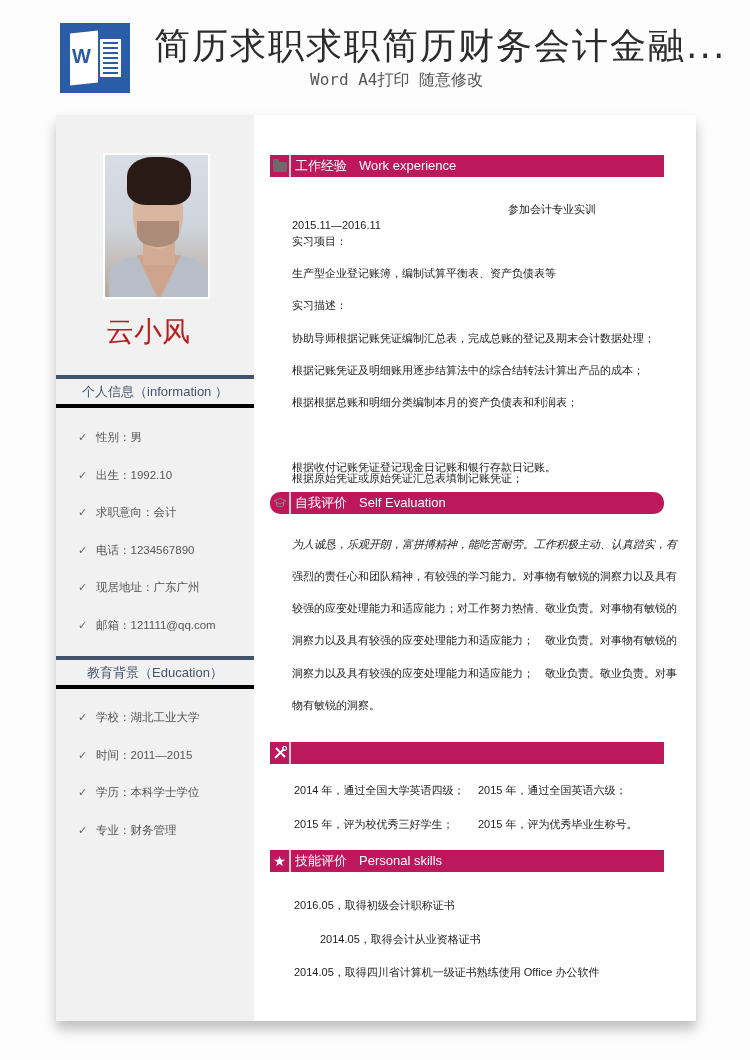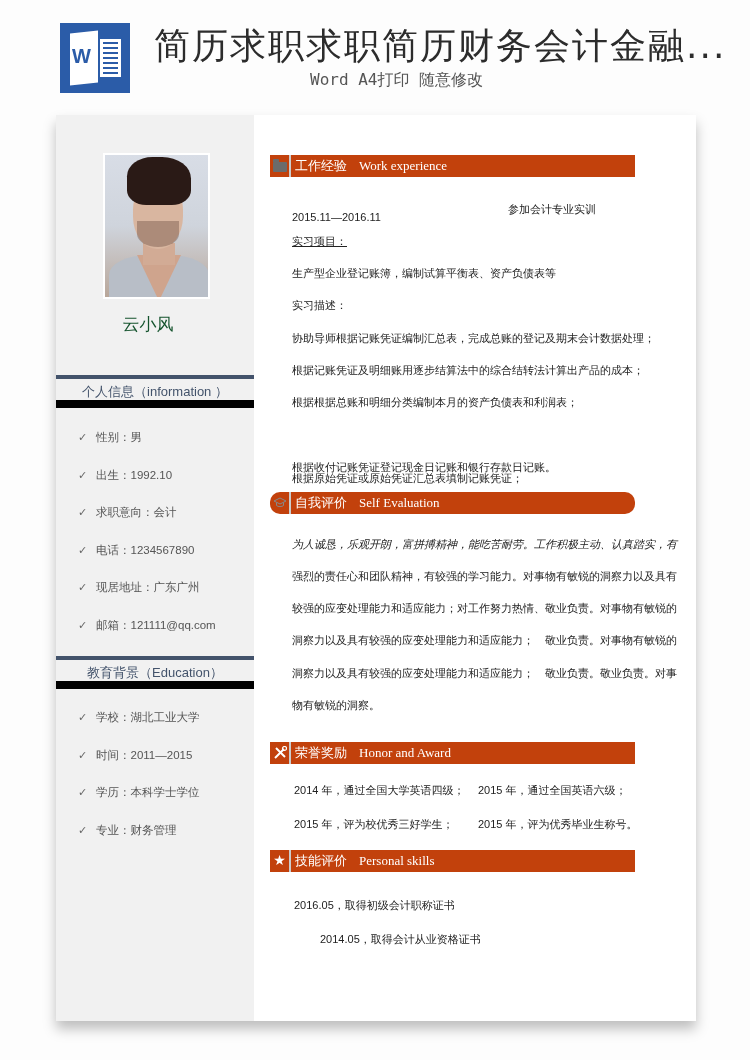--- a/index.html
+++ b/index.html
@@ -19,30 +19,30 @@
   
   .page-card { position: absolute; left: 56px; top: 115px; width: 640px; height: 906px; background: #fff; box-shadow: 0 8px 12px rgba(0,0,0,0.25); }
   .sidebar { position: absolute; left: 0; top: 0; width: 198px; height: 906px; background: #f1f1f1; }
   .photo { position: absolute; left: 47px; top: 38px; width: 107px; height: 146px; border: 2px solid #fff; background: linear-gradient(180deg, #d8dde6 0%, #cfd4dc 50%, #b9a79a 100%); overflow: hidden; }
   .photo .hair { position: absolute; left: 22px; top: 2px; width: 64px; height: 48px; background: #2a1a16; border-radius: 40% 45% 30% 30%; }
   .photo .face { position: absolute; left: 28px; top: 26px; width: 50px; height: 68px; background: #d9b6a0; border-radius: 42% 42% 48% 48%; }
   .photo .beard { position: absolute; left: 32px; top: 66px; width: 42px; height: 26px; background: rgba(90,60,50,0.35); border-radius: 0 0 50% 50%; }
   .photo .neck { position: absolute; left: 38px; top: 88px; width: 32px; height: 22px; background: #d2ab95; }
   .photo .shirt { position: absolute; left: 4px; top: 100px; width: 100px; height: 50px; background: #b8bec7; border-radius: 40% 40% 0 0; }
   .photo .chest { position: absolute; left: 32px; top: 100px; width: 44px; height: 46px; background: #cfa48d; clip-path: polygon(0 0, 100% 0, 50% 100%); }
-  .name { position: absolute; left: 0; width: 184px; top: 198px; text-align: center; font-size: 17px; color: #14532d; font-family: "DejaVu Sans", sans-serif; }
+  .name { position: absolute; left: 0; width: 184px; top: 198px; text-align: center; font-size: 28px; color: #b91c1c; font-family: "DejaVu Sans", sans-serif; }
 
-  .side-head { position: absolute; left: 0; width: 198px; height: 33px; border-top: 4px solid #43536b; border-bottom: 8px solid #000000; text-align: center; font-size: 13px; color: #43536b; line-height: 25px; }
+  .side-head { position: absolute; left: 0; width: 198px; height: 33px; border-top: 4px solid #43536b; border-bottom: 4px solid #000000; text-align: center; font-size: 13px; color: #43536b; line-height: 25px; }
   .side-list { position: absolute; left: 0; width: 198px; list-style: none; }
   .side-list li { position: relative; height: 37.6px; font-size: 11.5px; color: #555; line-height: 37.6px; padding-left: 40px; }
   .side-list li .check { position: absolute; left: 22px; top: 0; font-size: 11px; color: #666; }
 
   
   .main { position: absolute; left: 198px; top: 0; width: 442px; height: 906px; }
-  .sec-head { position: absolute; left: 16px; width: 365px; height: 22px; background: #c2410c; color: #fff; font-size: 13px; line-height: 22px; font-family: Liberation Serif, serif; }
+  .sec-head { position: absolute; left: 16px; width: 394px; height: 22px; background: #be185d; color: #fff; font-size: 13px; line-height: 22px; }
   .sec-head .ico { position: absolute; left: 0; top: 0; width: 21px; height: 22px; border-right: 2px solid #ccc; display: flex; align-items: center; justify-content: center; color: #fff; font-size: 13px; }
   .sec-head .ttl { position: absolute; left: 25px; top: 0; }
   .sec-head .ttl .en { margin-left: 12px; }
   .folder { width: 14px; height: 10px; background: #6b6b6b; border-radius: 1px; position: relative; margin-top: 2px; }
   .folder::before { content: ""; position: absolute; left: 0; top: -3px; width: 6px; height: 3px; background: #6b6b6b; border-radius: 1px 1px 0 0; }
 
   .txt { position: absolute; left: 38px; font-size: 11px; color: #222; white-space: nowrap; }
 </style>
 </head>
 <body>
@@ -98,23 +98,23 @@
   </div>
 
   <div class="main">
 
     <div class="sec-head" style="top:40px;">
       <span class="ico">
           <span class="folder"></span>
         </span>
       <span class="ttl"><span>工作经验</span><span class="en">Work experience</span></span>
     </div>
-    <div class="txt" style="top:96px;">2015.11—2016.11</div>
+    <div class="txt" style="top:104px;">2015.11—2016.11</div>
     <div class="txt" style="top:87px; left:254px;">参加会计专业实训</div>
-    <div class="txt" style="top:119px;text-decoration:underline;">实习项目：</div>
+    <div class="txt" style="top:119px;">实习项目：</div>
     <div class="txt" style="top:151px;">生产型企业登记账簿，编制试算平衡表、资产负债表等</div>
     <div class="txt" style="top:183px;">实习描述：</div>
     <div class="txt" style="top:216px;">协助导师根据记账凭证编制汇总表，完成总账的登记及期末会计数据处理；</div>
     <div class="txt" style="top:248px;">根据记账凭证及明细账用逐步结算法中的综合结转法计算出产品的成本；</div>
     <div class="txt" style="top:280px;">根据根据总账和明细分类编制本月的资产负债表和利润表；</div>
     <div class="txt" style="top:313px;margin-top:43px;">根据原始凭证或原始凭证汇总表填制记账凭证；</div>
     <div class="txt" style="top:345px;">根据收付记账凭证登记现金日记账和银行存款日记账。</div>
 
     <div class="sec-head" style="top:377px;border-radius:10px;">
       <span class="ico">
@@ -133,27 +133,27 @@
     <div class="txt" style="top:583px;">物有敏锐的洞察。</div>
 
     <div class="sec-head" style="top:627px;">
       <span class="ico">
         <svg width="14" height="14" viewBox="0 0 14 14">
             <path d="M2 12 L11 3" stroke="#fff" stroke-width="2"></path>
             <path d="M3 2 L12 11" stroke="#fff" stroke-width="2"></path>
             <circle cx="11.5" cy="2.5" r="2" fill="none" stroke="#fff" stroke-width="1.2"></circle>
           </svg>
       </span>
-      <span class="ttl"><span>荣誉奖励</span><span class="en">Honor and Award</span></span>
     </div>
     <div class="txt" style="top:668px; left:40px;">2014 年，通过全国大学英语四级；</div>
     <div class="txt" style="top:668px; left:224px;">2015 年，通过全国英语六级；</div>
     <div class="txt" style="top:702px; left:40px;">2015 年，评为校优秀三好学生；</div>
     <div class="txt" style="top:702px; left:224px;">2015 年，评为优秀毕业生称号。</div>
 
     <div class="sec-head" style="top:735px;">
       <span class="ico" style="font-size:14px;">★</span>
       <span class="ttl"><span>技能评价</span><span class="en">Personal skills</span></span>
     </div>
     <div class="txt" style="top:783px; left:40px;">2016.05，取得初级会计职称证书</div>
     <div class="txt" style="top:817px; left:40px;margin-left:26px;">2014.05，取得会计从业资格证书</div>
+    <div class="txt" style="top:850px; left:40px;">2014.05，取得四川省计算机一级证书熟练使用 Office 办公软件</div>
   </div>
 </div>
 
 </body></html>

